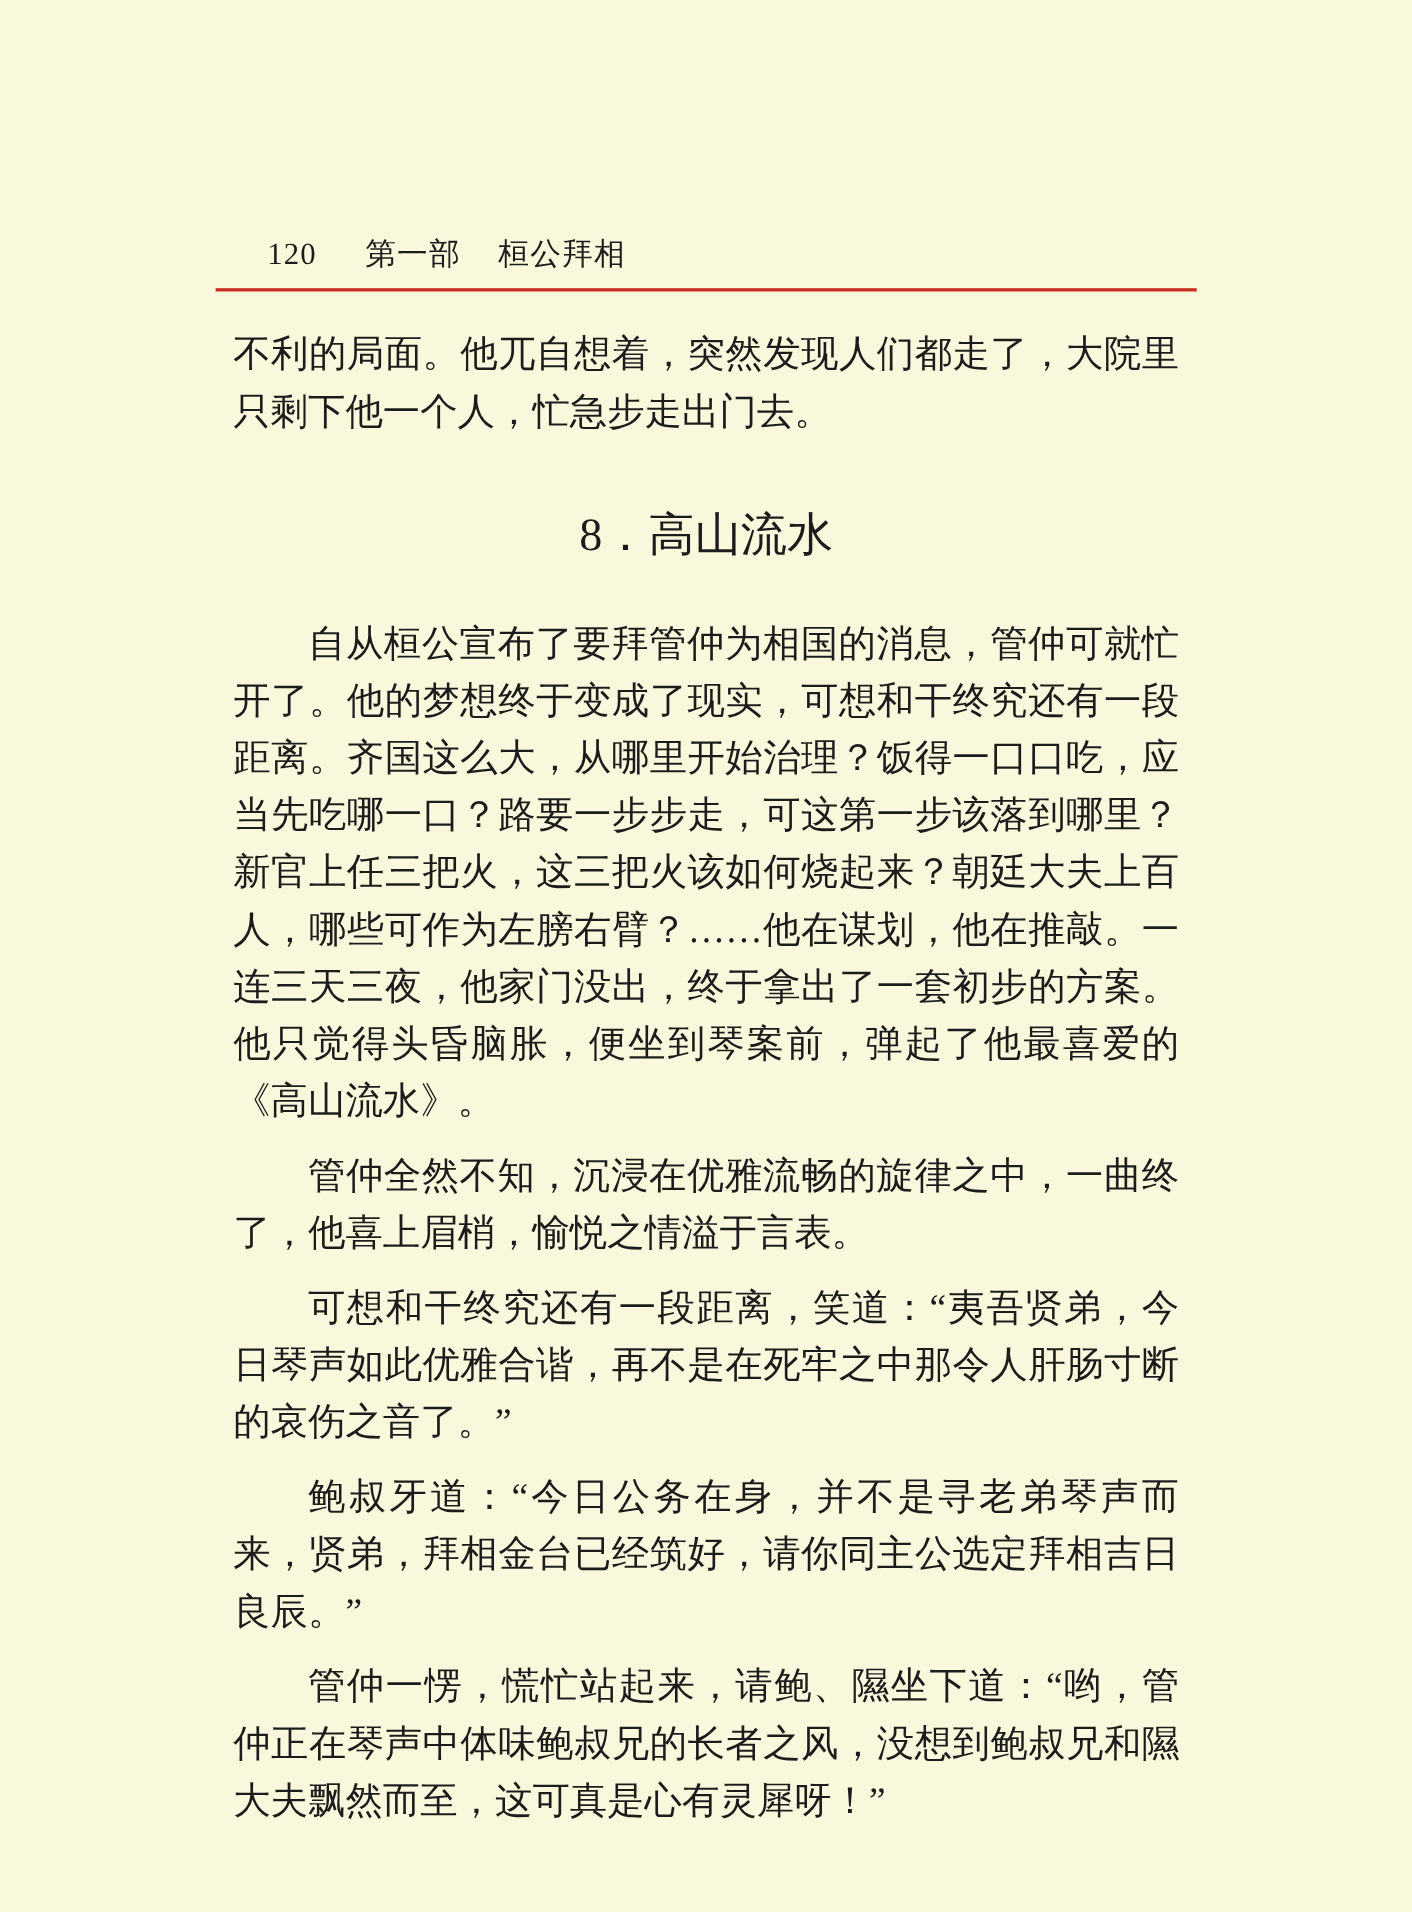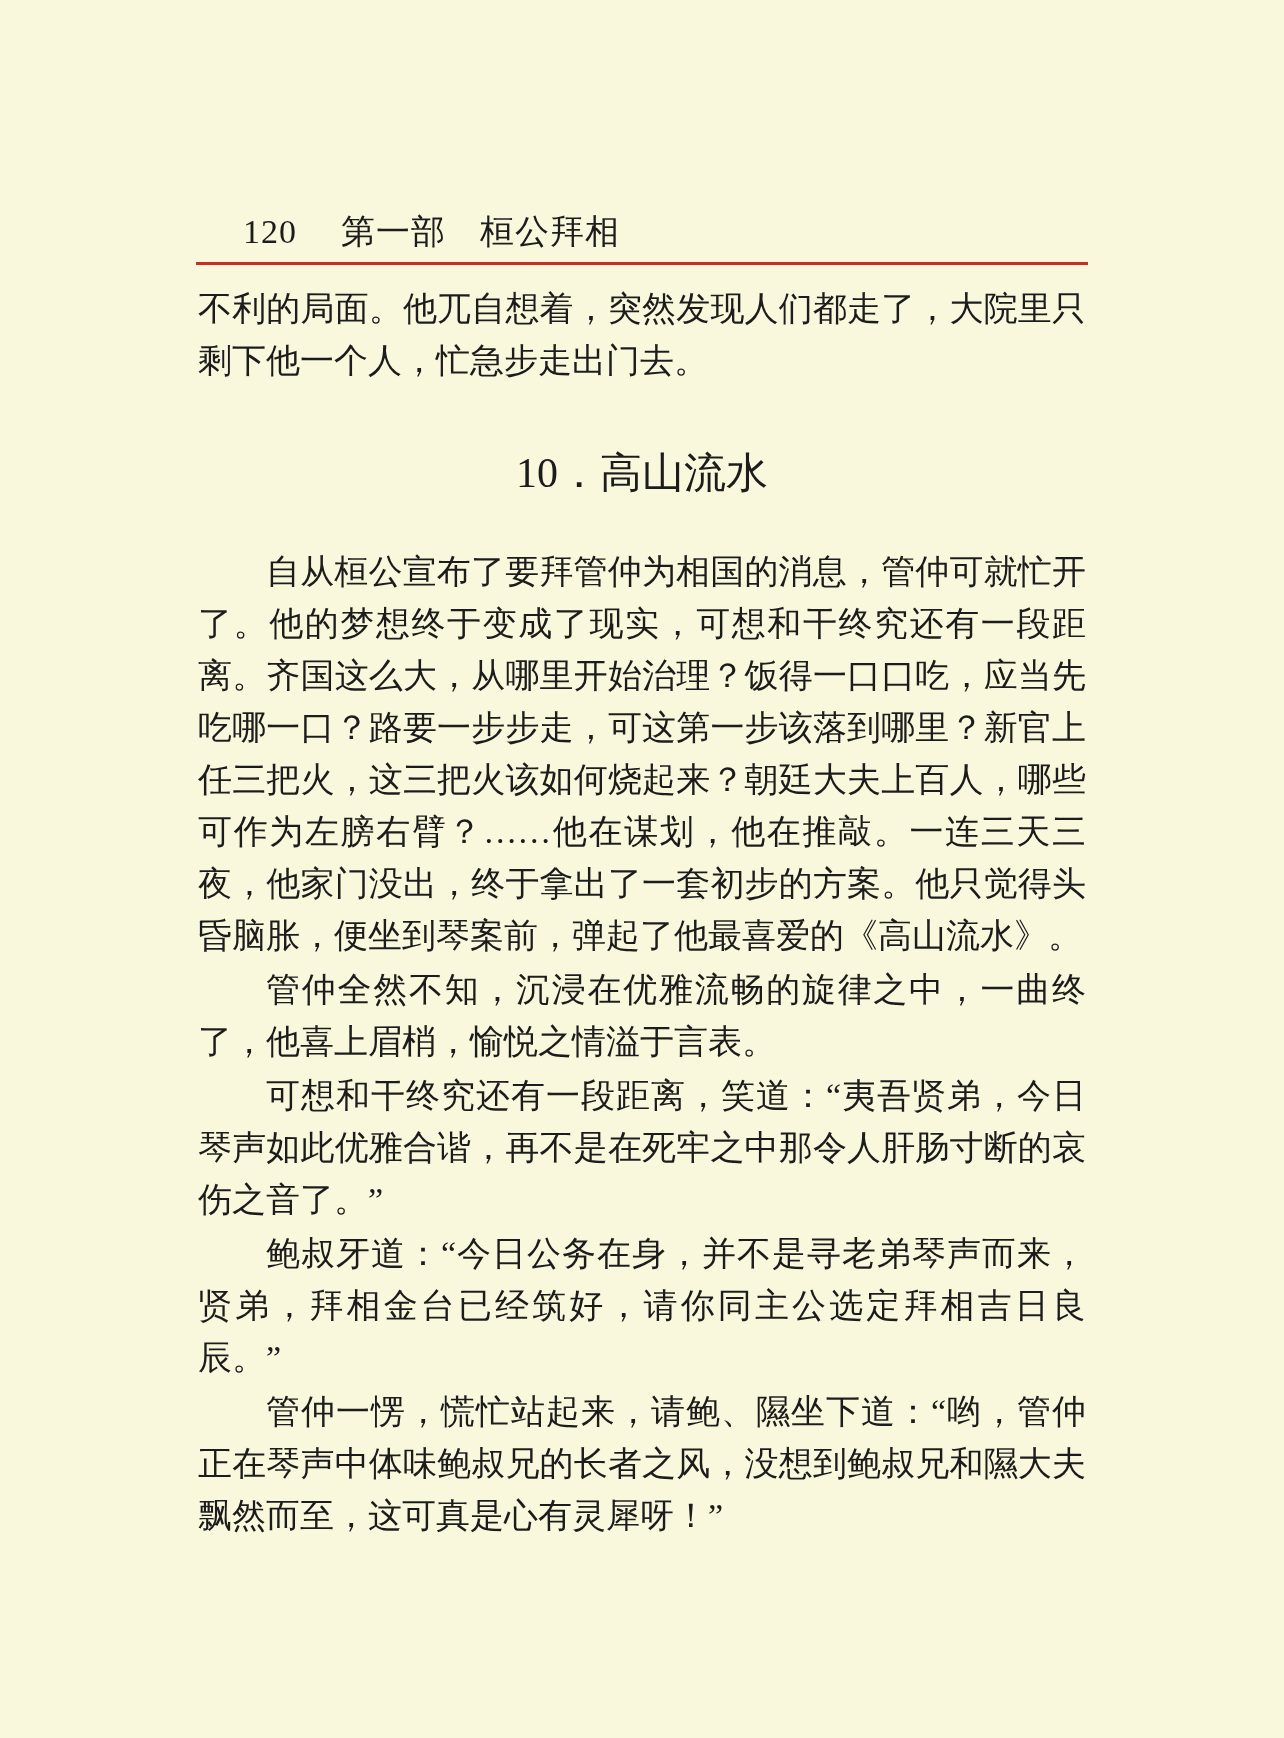--- a/index.html
+++ b/index.html
@@ -9,21 +9,21 @@
     height: 1738px;
     background: #FAF8DC;
     color: #1c1c1c;
     font-family: "Liberation Serif", "DejaVu Serif", serif;
     overflow: hidden;
   }
   .running-header {
     position: absolute;
     top: 214px;
     left: 243px;
-    font-size: 34px;
+    font-size: 28px;
     line-height: 36px;
     letter-spacing: 1px;
     white-space: nowrap;
   }
   .running-header .page-num { margin-right: 44px; }
   .running-header .part { margin-right: 34px; }
   .header-rule {
     position: absolute;
     top: 262px;
     left: 196px;
@@ -33,21 +33,21 @@
   }
   .body-text {
     position: absolute;
     top: 281px;
     left: 196px;
     width: 892px;
     font-size: 34px;
     line-height: 52px;
     text-align: justify;
   }
-  .body-text p { margin: 2px; }
+  .body-text p { margin: 16px; }
   .body-text p.indent { text-indent: 2em; }
   .section-title {
     font-size: 42px;
     line-height: 60px;
     font-weight: normal;
     text-align: center;
     text-indent: 0;
     margin: 56px 0 43px 0;
   }
 </style>
@@ -58,21 +58,21 @@
 
   <div class="running-header">
     <span class="page-num">120</span><span class="part">第一部</span><span class="chapter">桓公拜相</span>
   </div>
 
   <div class="header-rule"></div>
 
   <div class="body-text">
     <p>不利的局面。他兀自想着，突然发现人们都走了，大院里只剩下他一个人，忙急步走出门去。</p>
 
-    <h2 class="section-title">10．高山流水</h2>
+    <h2 class="section-title">8．高山流水</h2>
 
     <p class="indent">自从桓公宣布了要拜管仲为相国的消息，管仲可就忙开了。他的梦想终于变成了现实，可想和干终究还有一段距离。齐国这么大，从哪里开始治理？饭得一口口吃，应当先吃哪一口？路要一步步走，可这第一步该落到哪里？新官上任三把火，这三把火该如何烧起来？朝廷大夫上百人，哪些可作为左膀右臂？……他在谋划，他在推敲。一连三天三夜，他家门没出，终于拿出了一套初步的方案。他只觉得头昏脑胀，便坐到琴案前，弹起了他最喜爱的《高山流水》。</p>
     <p class="indent">管仲全然不知，沉浸在优雅流畅的旋律之中，一曲终了，他喜上眉梢，愉悦之情溢于言表。</p>
     <p class="indent">可想和干终究还有一段距离，笑道：“夷吾贤弟，今日琴声如此优雅合谐，再不是在死牢之中那令人肝肠寸断的哀伤之音了。”</p>
     <p class="indent">鲍叔牙道：“今日公务在身，并不是寻老弟琴声而来，贤弟，拜相金台已经筑好，请你同主公选定拜相吉日良辰。”</p>
     <p class="indent">管仲一愣，慌忙站起来，请鲍、隰坐下道：“哟，管仲正在琴声中体味鲍叔兄的长者之风，没想到鲍叔兄和隰大夫飘然而至，这可真是心有灵犀呀！”</p>
   </div>
 
 </div>
 

